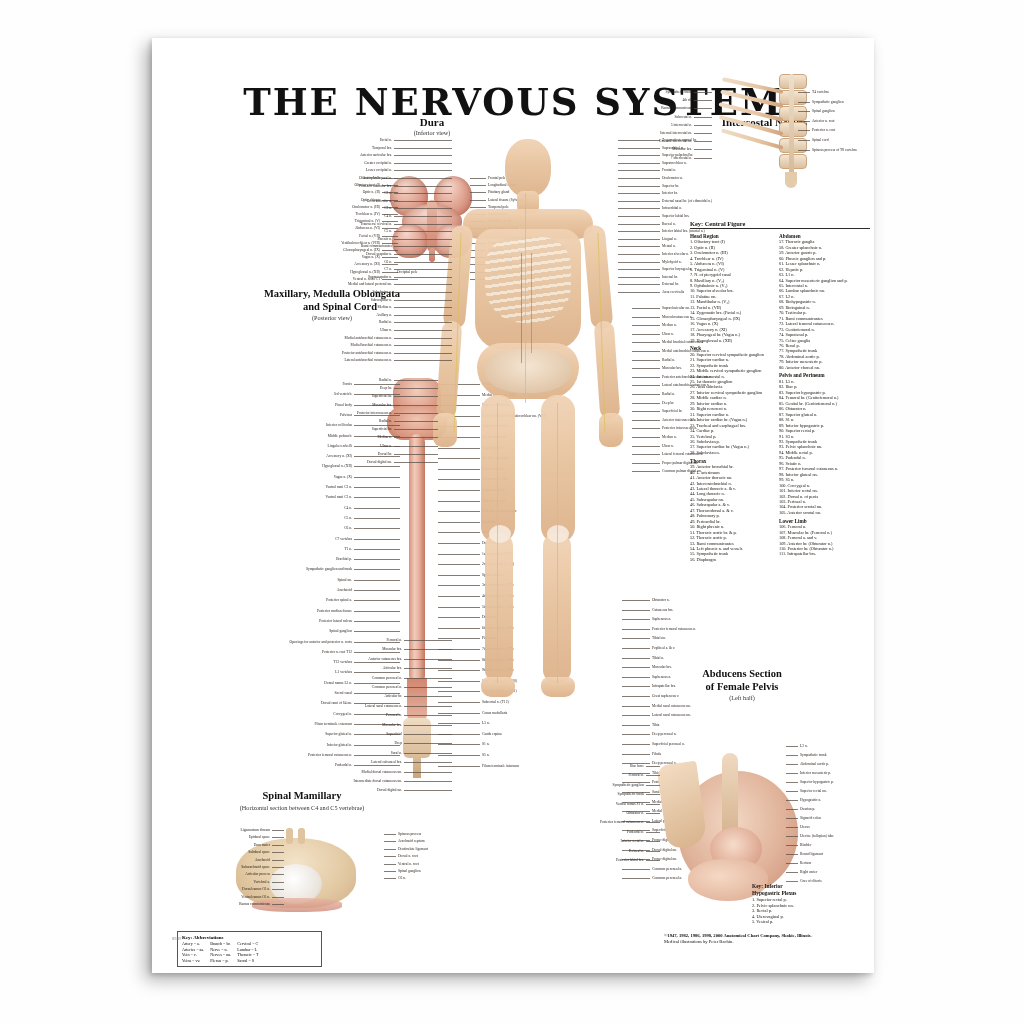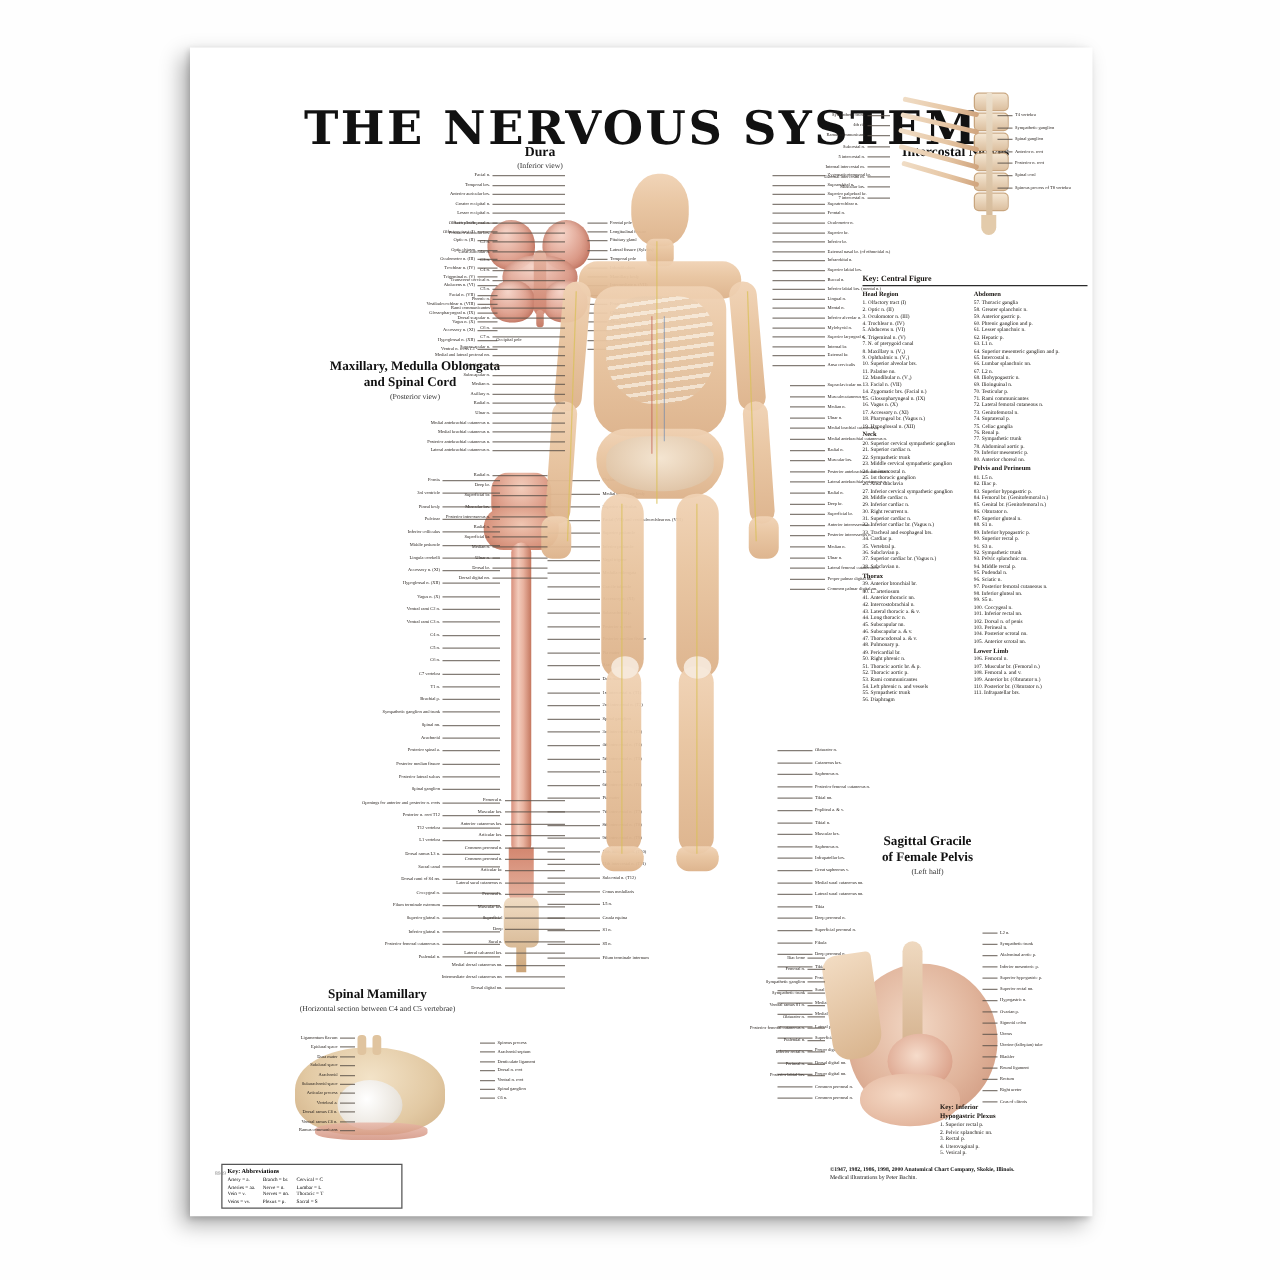--- a/index.html
+++ b/index.html
@@ -165,21 +165,21 @@
         <div class="lb" style="top: 224.4px; left: 336px;">Cerebellar hemisphere</div>
         <div class="ld" style="top: 226.4px; left: 318px; width: 16px;"></div>
         <div class="lb" style="top: 231.6px; left: 336px;">Decussation of pyramids</div>
         <div class="ld" style="top: 233.6px; left: 318px; width: 16px;"></div>
         <div class="lb" style="top: 238.8px; left: 336px;">Spinal cord</div>
         <div class="ld" style="top: 240.8px; left: 318px; width: 16px;"></div>
       </div>
     <div class="lb" style="left:245px;top:232px;">Occipital pole</div>
 
     <div class="sec-h" style="left:20px;top:250px;width:320px;font-size:10.5px;">Maxillary, Medulla Oblongata</div>
-    <div class="sec-h" style="left:16px;top:263px;width:320px;font-size:10.5px;">and Spinal Cord</div>
+    <div class="sec-h" style="left:28px;top:263px;width:320px;font-size:10.5px;">and Spinal Cord</div>
     <div class="sec-s" style="left:20px;top:276px;width:320px;">(Posterior view)</div>
 
     <div class="plate" id="cordArt">
       <div style="position:absolute;left:36px;top:0;width:48px;height:40px;border-radius:14px;background:radial-gradient(ellipse at 50% 30%,#f3cdbb,#dd9d89 60%,#c4785f);"></div>
       <div style="position:absolute;left:30px;top:28px;width:60px;height:34px;border-radius:16px;background:radial-gradient(ellipse at 50% 40%,#f0c6b2,#d8947e 65%,#bd7059);"></div>
       <div class="cordcol" style="top:56px;height:250px;"></div>
       <div style="position:absolute;left:50px;top:300px;width:20px;height:46px;border-radius:0 0 10px 10px;background:linear-gradient(180deg,#d3866f,#e7b7a4);"></div>
       <div style="position:absolute;left:46px;top:340px;width:28px;height:40px;border-radius:6px;background:linear-gradient(180deg,#f0dcc4,#d9bb98);"></div>
       <div style="position:absolute;left:56px;top:376px;width:8px;height:24px;background:linear-gradient(180deg,#ddbf9b,#cba478);"></div>
     </div>
@@ -877,21 +877,21 @@
             <div class="key-li">106. Femoral n.</div>
             <div class="key-li">107. Muscular br. (Femoral n.)</div>
             <div class="key-li">108. Femoral a. and v.</div>
             <div class="key-li">109. Anterior br. (Obturator n.)</div>
             <div class="key-li">110. Posterior br. (Obturator n.)</div>
             <div class="key-li">111. Infrapatellar brs.</div>
           </div>
       </div>
     </div>
 
-    <div class="sec-h" style="left:490px;top:630px;width:200px;font-size:10.5px;">Sagittal Gracile</div>
+    <div class="sec-h" style="left:490px;top:630px;width:200px;font-size:10.5px;">Abducens Section</div>
     <div class="sec-h" style="left:490px;top:643px;width:200px;font-size:10.5px;">of Female Pelvis</div>
     <div class="sec-s" style="left:490px;top:656px;width:200px;">(Left half)</div>
 
     <div class="plate" id="pelArt">
       <div class="pelmass" style="left:26px;top:28px;width:120px;height:124px;"></div>
       <div style="position:absolute;left:10px;top:20px;width:40px;height:84px;border-radius:12px 4px 20px 14px;
            background:linear-gradient(160deg,#f3ddc4,#d8b38c);transform:rotate(-8deg);"></div>
       <div style="position:absolute;left:70px;top:10px;width:16px;height:96px;border-radius:8px;
            background:linear-gradient(180deg,#efd9c0,#d2ae89);"></div>
       <div style="position:absolute;left:58px;top:84px;width:52px;height:44px;border-radius:50%;

